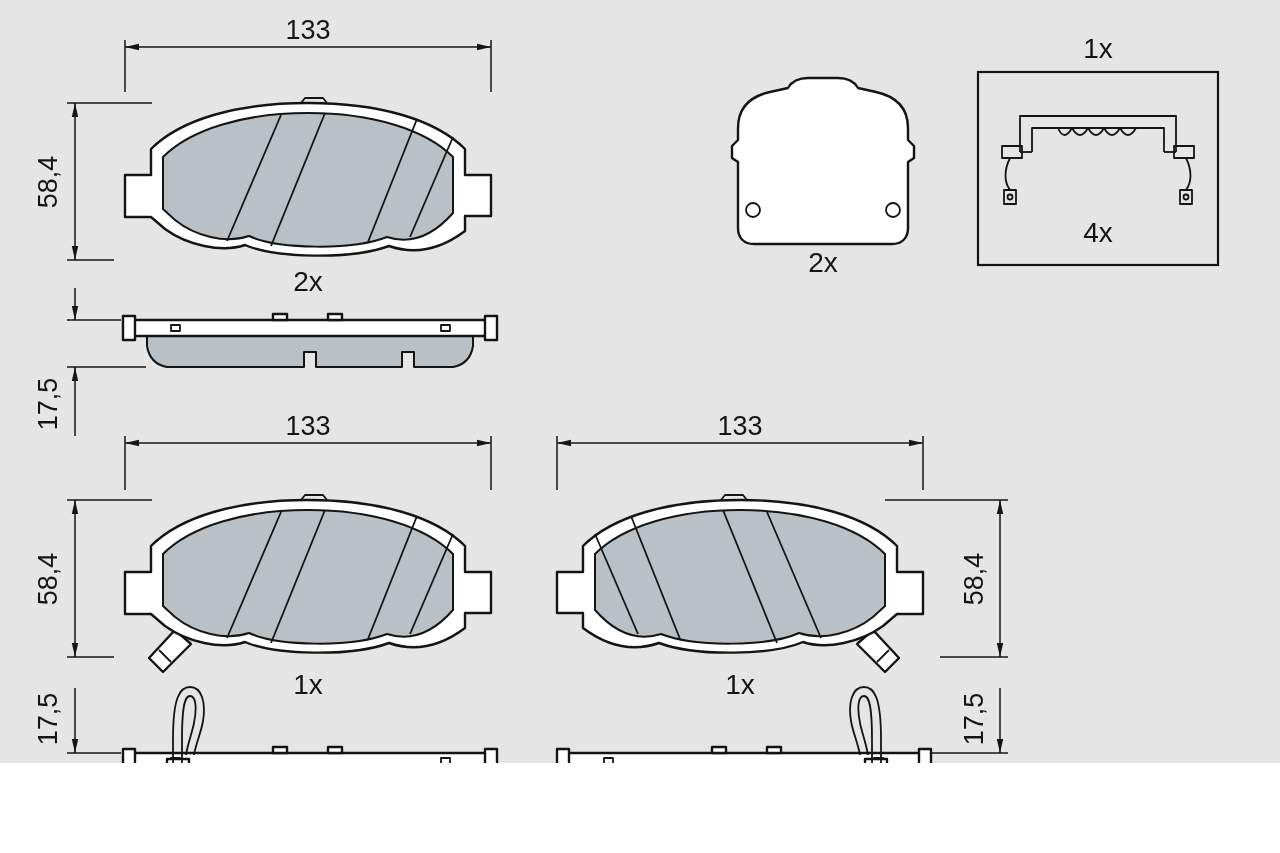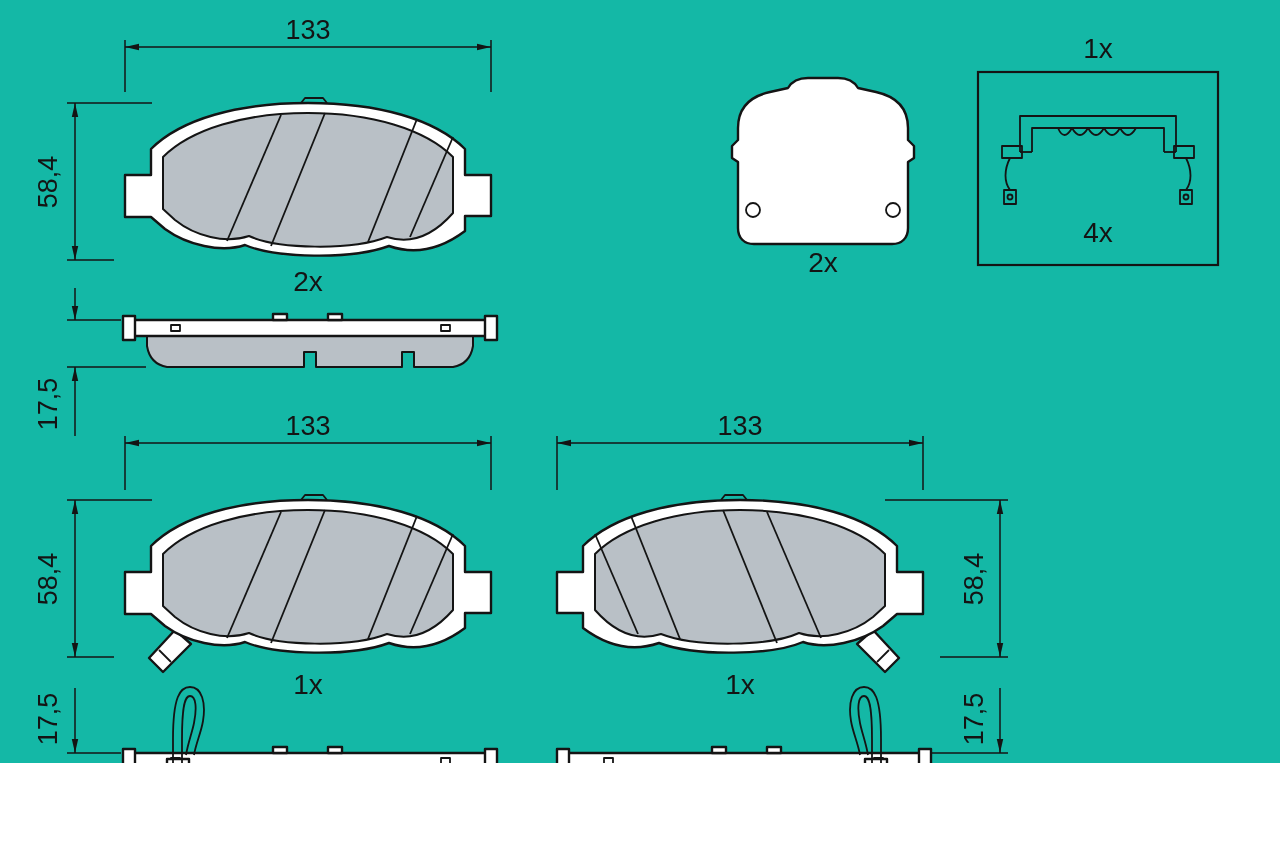--- a/index.html
+++ b/index.html
@@ -1,16 +1,16 @@
 <!DOCTYPE html>
 <html><head>
 <meta charset="utf-8">
 <style>
   html,body{margin:0;padding:0;background:#ffffff;}
-  .stage{width:1280px;height:763px;background:#14b8a6;position:relative;overflow:hidden;}
+  .stage{width:1280px;height:763px;background:#e5e5e5;position:relative;overflow:hidden;}
   svg{display:block;}
   .outline{fill:#ffffff;stroke:#141414;stroke-width:2.4;stroke-linejoin:round;}
   .pad{fill:#b9c0c6;stroke:#141414;stroke-width:2;stroke-linejoin:round;}
   .thin{fill:none;stroke:#141414;stroke-width:1.8;stroke-linejoin:round;}
   .dim{fill:none;stroke:#141414;stroke-width:1.5;}
   .frame{fill:none;stroke:#141414;stroke-width:2.2;}
   .hole{fill:#ffffff;stroke:#141414;stroke-width:1.8;}
   .t{font-family:"Liberation Sans",sans-serif;font-size:27px;fill:#141414;text-anchor:middle;}
   .qty{font-family:"Liberation Sans",sans-serif;font-size:28px;fill:#141414;text-anchor:middle;}
 </style>

